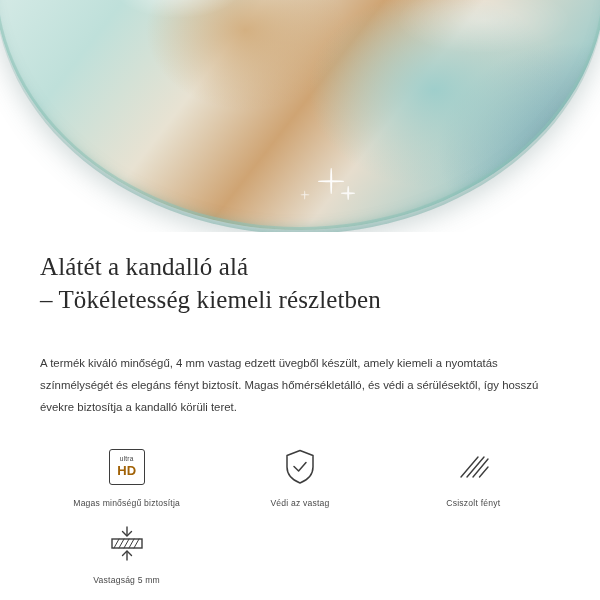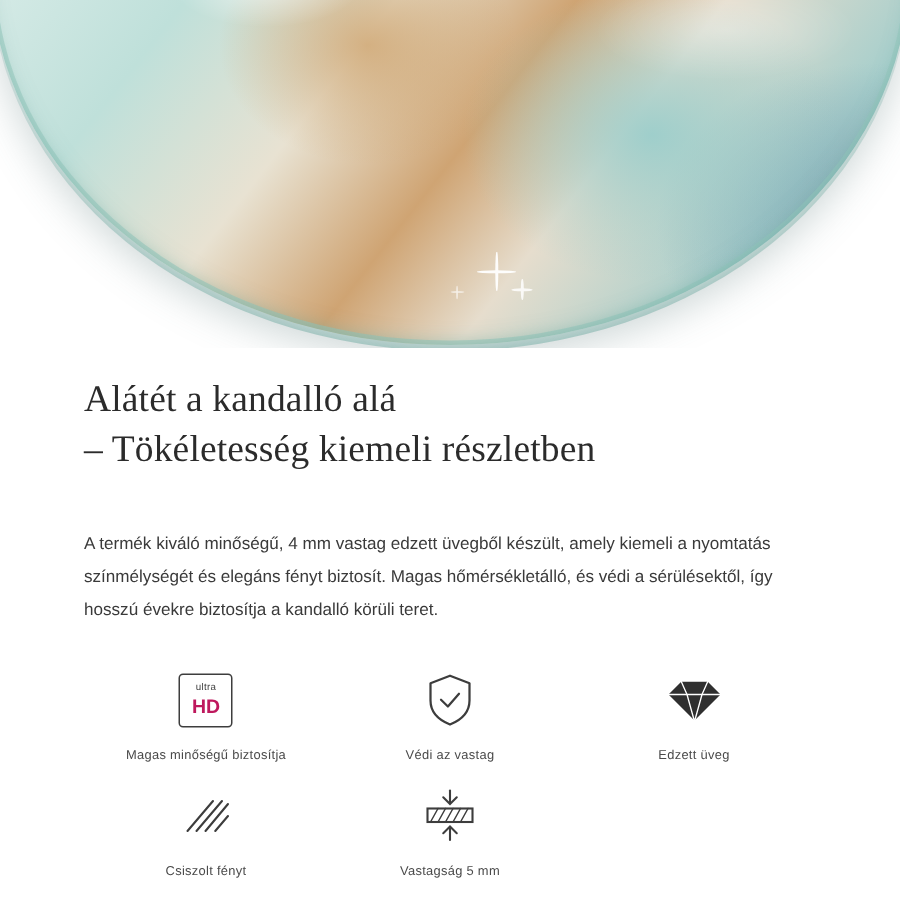--- a/index.html
+++ b/index.html
@@ -92,21 +92,21 @@
     border-radius: 50%;
   }
   .sparkle:before { width: 1.6px; height: 100%; filter: blur(0.4px); }
   .sparkle:after  { width: 100%; height: 1.6px; filter: blur(0.4px); }
   .sp1 { left: 318px; top: 168px; width: 26px; height: 26px; opacity: .95; }
   .sp2 { left: 341px; top: 186px; width: 14px; height: 14px; opacity: .85; }
   .sp3 { left: 300px; top: 190px; width: 9px;  height: 9px;  opacity: .7; }
 
   
   .content {
-    padding: 0 56px;
+    padding: 0 40px;
     box-sizing: border-box;
   }
   .headline {
     font-family: "Liberation Serif", serif;
     font-size: 25px;
     line-height: 1.32;
     color: #2b2b2b;
     font-weight: 400;
     margin-top: 18px;
     letter-spacing: .1px;
@@ -158,21 +158,21 @@
     line-height: 1;
   }
   .hd-box .small {
     font-size: 6.5px;
     color: #3d3d3d;
     letter-spacing: .2px;
   }
   .hd-box .big {
     font-size: 13px;
     font-weight: bold;
-    color: #be185d;
+    color: #a16207;
     margin-top: 1px;
   }
 </style>
 </head>
 <body>
 
 <div class="page">
 
   <div class="hero">
     <div class="hero-bg"></div>
@@ -208,30 +208,20 @@
       <div class="feature">
         <div class="feature-icon">
           <svg width="36" height="40" viewBox="0 0 36 40" fill="none" stroke="#3d3d3d" stroke-width="1.5" stroke-linejoin="round" stroke-linecap="round">
             <path d="M18 3.5 L31 8.5 V20 c0 8.2-6 13.2-13 16-7-2.8-13-7.8-13-16 V8.5 Z"></path>
             <polyline points="12,19.5 16.6,24 24,15.5"></polyline>
           </svg>
         </div>
         <div class="feature-label">Védi az vastag</div>
       </div>
 
-      <div class="feature">
-        <div class="feature-icon">
-          <svg width="40" height="34" viewBox="0 0 40 34" fill="#2f2f2f" stroke="#ffffff" stroke-width="0.9" stroke-linejoin="round">
-            <path d="M11 4 H29 L38 13 L20 31 L2 13 Z"></path>
-            <path d="M11 4 L15 13 L20 31 L25 13 L29 4" fill="none"></path>
-            <path d="M2 13 H38" fill="none"></path>
-          </svg>
-        </div>
-        <div class="feature-label">Edzett üveg</div>
-      </div>
 
       <div class="feature">
         <div class="feature-icon">
           <svg width="36" height="34" viewBox="0 0 36 34" fill="none" stroke="#3d3d3d" stroke-width="1.4" stroke-linecap="round">
             <path d="M6 27 L23 7"></path>
             <path d="M12 27 L29 7"></path>
             <path d="M18 27 L33 9"></path>
             <path d="M24.5 27 L33 17"></path>
           </svg>
         </div>

